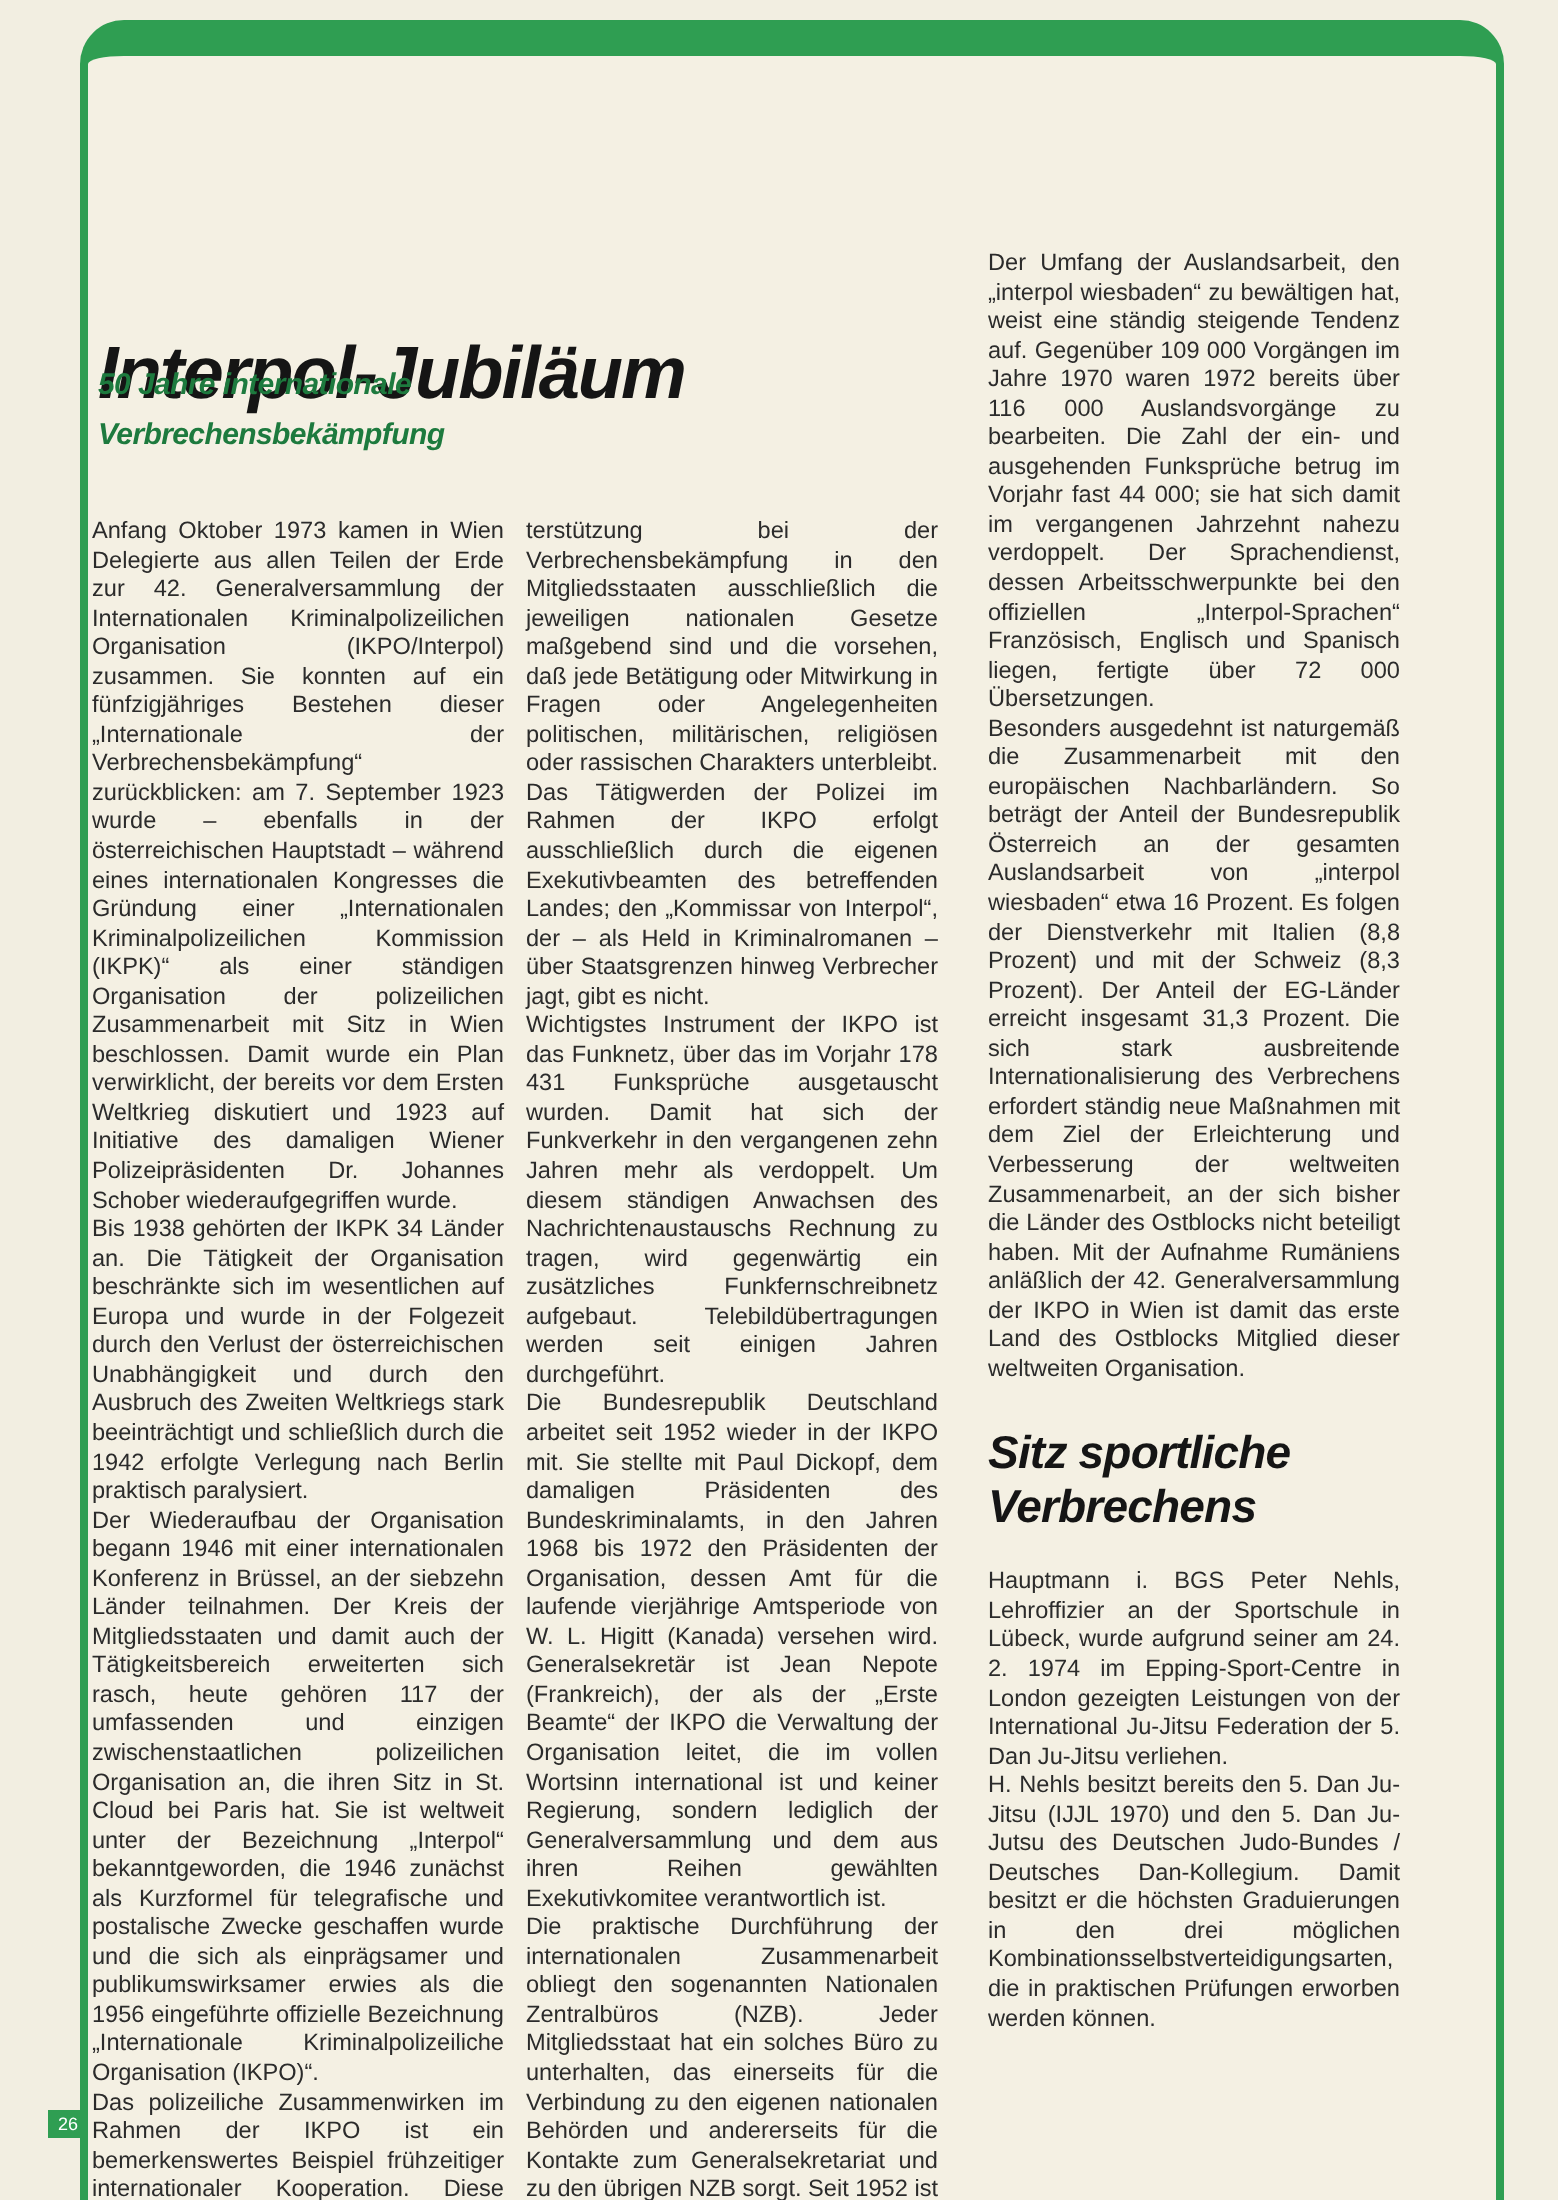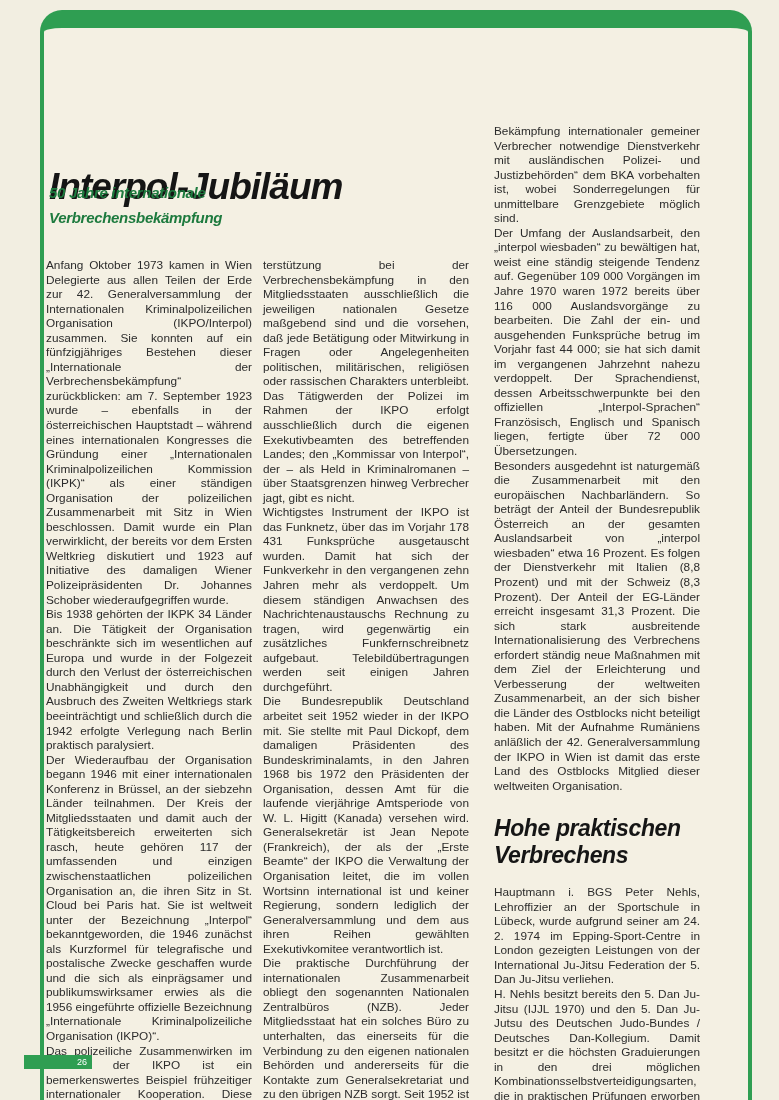--- a/index.html
+++ b/index.html
@@ -47,21 +47,21 @@
   .heading2{
     font-size:23px;font-weight:bold;font-style:italic;
     line-height:27px;letter-spacing:-0.4px;color:#151515;
     margin:22px 0 16px 0;text-align:left;
   }
   .pagenum{
     position:absolute;left:24px;top:1055px;
     width:20px;height:14px;
     background:#2f9e52;color:#ffffff;
     font-size:9px;font-weight:normal;
-    display:flex;align-items:center;justify-content:center;padding-left:48px;
+    display:flex;align-items:center;justify-content:center;
   }
 </style>
 </head>
 <body>
 
 <div class="page">
 
   <div class="frame"></div>
 
   <h1 class="title">Interpol-Jubiläum</h1>
@@ -80,26 +80,25 @@
 
   <div class="col col2">
       <p class="para">terstützung bei der Verbrechensbekämpfung in den Mitgliedsstaaten ausschließlich die jeweiligen nationalen Gesetze maßgebend sind und die vorsehen, daß jede Betätigung oder Mitwirkung in Fragen oder Angelegenheiten politischen, militärischen, religiösen oder rassischen Charakters unterbleibt. Das Tätigwerden der Polizei im Rahmen der IKPO erfolgt ausschließlich durch die eigenen Exekutivbeamten des betreffenden Landes; den „Kommissar von Interpol“, der – als Held in Kriminalromanen – über Staatsgrenzen hinweg Verbrecher jagt, gibt es nicht.</p>
       <p class="para">Wichtigstes Instrument der IKPO ist das Funknetz, über das im Vorjahr 178 431 Funksprüche ausgetauscht wurden. Damit hat sich der Funkverkehr in den vergangenen zehn Jahren mehr als verdoppelt. Um diesem ständigen Anwachsen des Nachrichtenaustauschs Rechnung zu tragen, wird gegenwärtig ein zusätzliches Funkfernschreibnetz aufgebaut. Telebildübertragungen werden seit einigen Jahren durchgeführt.</p>
       <p class="para">Die Bundesrepublik Deutschland arbeitet seit 1952 wieder in der IKPO mit. Sie stellte mit Paul Dickopf, dem damaligen Präsidenten des Bundeskriminalamts, in den Jahren 1968 bis 1972 den Präsidenten der Organisation, dessen Amt für die laufende vierjährige Amtsperiode von W. L. Higitt (Kanada) versehen wird. Generalsekretär ist Jean Nepote (Frankreich), der als der „Erste Beamte“ der IKPO die Verwaltung der Organisation leitet, die im vollen Wortsinn international ist und keiner Regierung, sondern lediglich der Generalversammlung und dem aus ihren Reihen gewählten Exekutivkomitee verantwortlich ist.</p>
       <p class="para">Die praktische Durchführung der internationalen Zusammenarbeit obliegt den sogenannten Nationalen Zentralbüros (NZB). Jeder Mitgliedsstaat hat ein solches Büro zu unterhalten, das einerseits für die Verbindung zu den eigenen nationalen Behörden und andererseits für die Kontakte zum Generalsekretariat und zu den übrigen NZB sorgt. Seit 1952 ist Nationales Zentralbüro der Bundesrepublik Deutschland das Bundeskriminalamt in Wiesbaden; diese Aufgabe ist seit der Neufassung 1973 des BKA-Gesetzes in dessen § 1 nun auch normiert. Darüber hinaus bestimmt § 10 des Gesetzes, daß der zur Durchführung der</p>
     </div>
 
   <div class="col col3">
     <div>
-        <p class="para">Bekämpfung internationaler gemeiner Verbrecher notwendige Dienstverkehr mit ausländischen Polizei- und Justizbehörden“ dem BKA vorbehalten ist, wobei Sonderregelungen für unmittelbare Grenzgebiete möglich sind.</p>
         <p class="para">Der Umfang der Auslandsarbeit, den „interpol wiesbaden“ zu bewältigen hat, weist eine ständig steigende Tendenz auf. Gegenüber 109 000 Vorgängen im Jahre 1970 waren 1972 bereits über 116 000 Auslandsvorgänge zu bearbeiten. Die Zahl der ein- und ausgehenden Funksprüche betrug im Vorjahr fast 44 000; sie hat sich damit im vergangenen Jahrzehnt nahezu verdoppelt. Der Sprachendienst, dessen Arbeitsschwerpunkte bei den offiziellen „Interpol-Sprachen“ Französisch, Englisch und Spanisch liegen, fertigte über 72 000 Übersetzungen.</p>
         <p class="para">Besonders ausgedehnt ist naturgemäß die Zusammenarbeit mit den europäischen Nachbarländern. So beträgt der Anteil der Bundesrepublik Österreich an der gesamten Auslandsarbeit von „interpol wiesbaden“ etwa 16 Prozent. Es folgen der Dienstverkehr mit Italien (8,8 Prozent) und mit der Schweiz (8,3 Prozent). Der Anteil der EG-Länder erreicht insgesamt 31,3 Prozent. Die sich stark ausbreitende Internationalisierung des Verbrechens erfordert ständig neue Maßnahmen mit dem Ziel der Erleichterung und Verbesserung der weltweiten Zusammenarbeit, an der sich bisher die Länder des Ostblocks nicht beteiligt haben. Mit der Aufnahme Rumäniens anläßlich der 42. Generalversammlung der IKPO in Wien ist damit das erste Land des Ostblocks Mitglied dieser weltweiten Organisation.</p>
       </div>
     <h2 class="heading2">
-      <span>Hohe praktischen</span><br>
+      <span>Sitz sportliche</span><br>
       <span>Verbrechens</span>
     </h2>
     <div>
         <p class="para">Hauptmann i. BGS Peter Nehls, Lehroffizier an der Sportschule in Lübeck, wurde aufgrund seiner am 24. 2. 1974 im Epping-Sport-Centre in London gezeigten Leistungen von der International Ju-Jitsu Federation der 5. Dan Ju-Jitsu verliehen.</p>
         <p class="para">H. Nehls besitzt bereits den 5. Dan Ju-Jitsu (IJJL 1970) und den 5. Dan Ju-Jutsu des Deutschen Judo-Bundes / Deutsches Dan-Kollegium. Damit besitzt er die höchsten Graduierungen in den drei möglichen Kombinationsselbstverteidigungsarten, die in praktischen Prüfungen erworben werden können.</p>
       </div>
 
   </div>
 
   <div class="pagenum">26</div>

